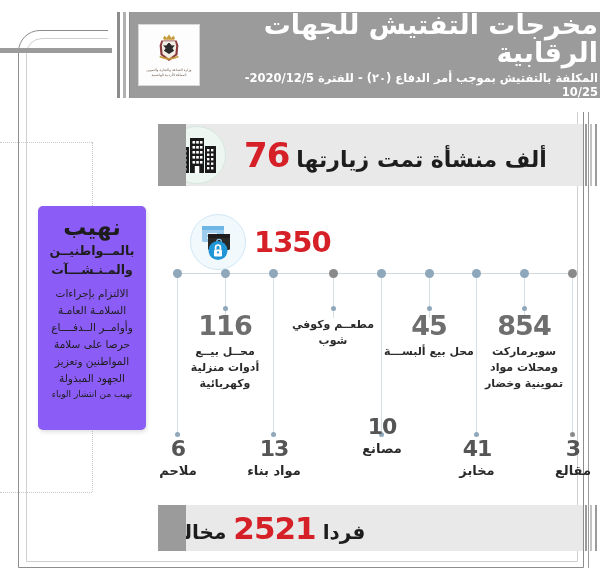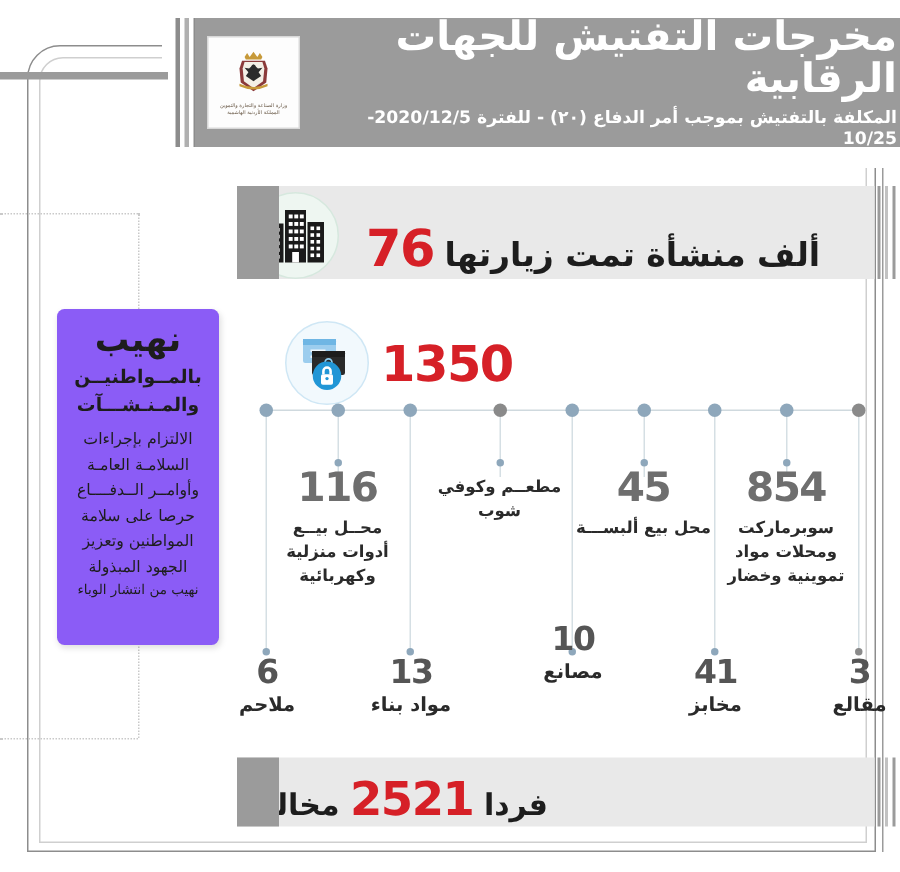--- a/index.html
+++ b/index.html
@@ -133,21 +133,21 @@
     margin-top: 4px;
     letter-spacing: -0.2px;
   }
 
   
   .statbar {
     position: absolute;
     background: #e9e9e9;
     display: flex;
     flex-direction: row-reverse;
-    align-items: flex-end;
+    align-items: center;
   }
   .statbar .cap {
     position: absolute;
     left: 0;
     top: 0;
     width: 28px;
     height: 100%;
     background: #9b9b9b;
   }
   .statbar .ticks {
@@ -218,21 +218,21 @@
     font-size: 21px;
     font-weight: bold;
     color: #1d1d1d;
     display: flex;
     flex-direction: row-reverse;
     align-items: baseline;
     gap: 7px;
     white-space: nowrap;
     letter-spacing: -0.4px;
   }
-  #mid-num { color: #d62027; font-size: 33px; letter-spacing: -1px; }
+  #mid-num { color: #d62027; font-size: 29px; letter-spacing: -1px; }
 
   
   #axis {
     position: absolute;
     left: 176px;
     top: 273px;
     width: 396px;
     height: 1px;
     background: #cfd9de;
   }

